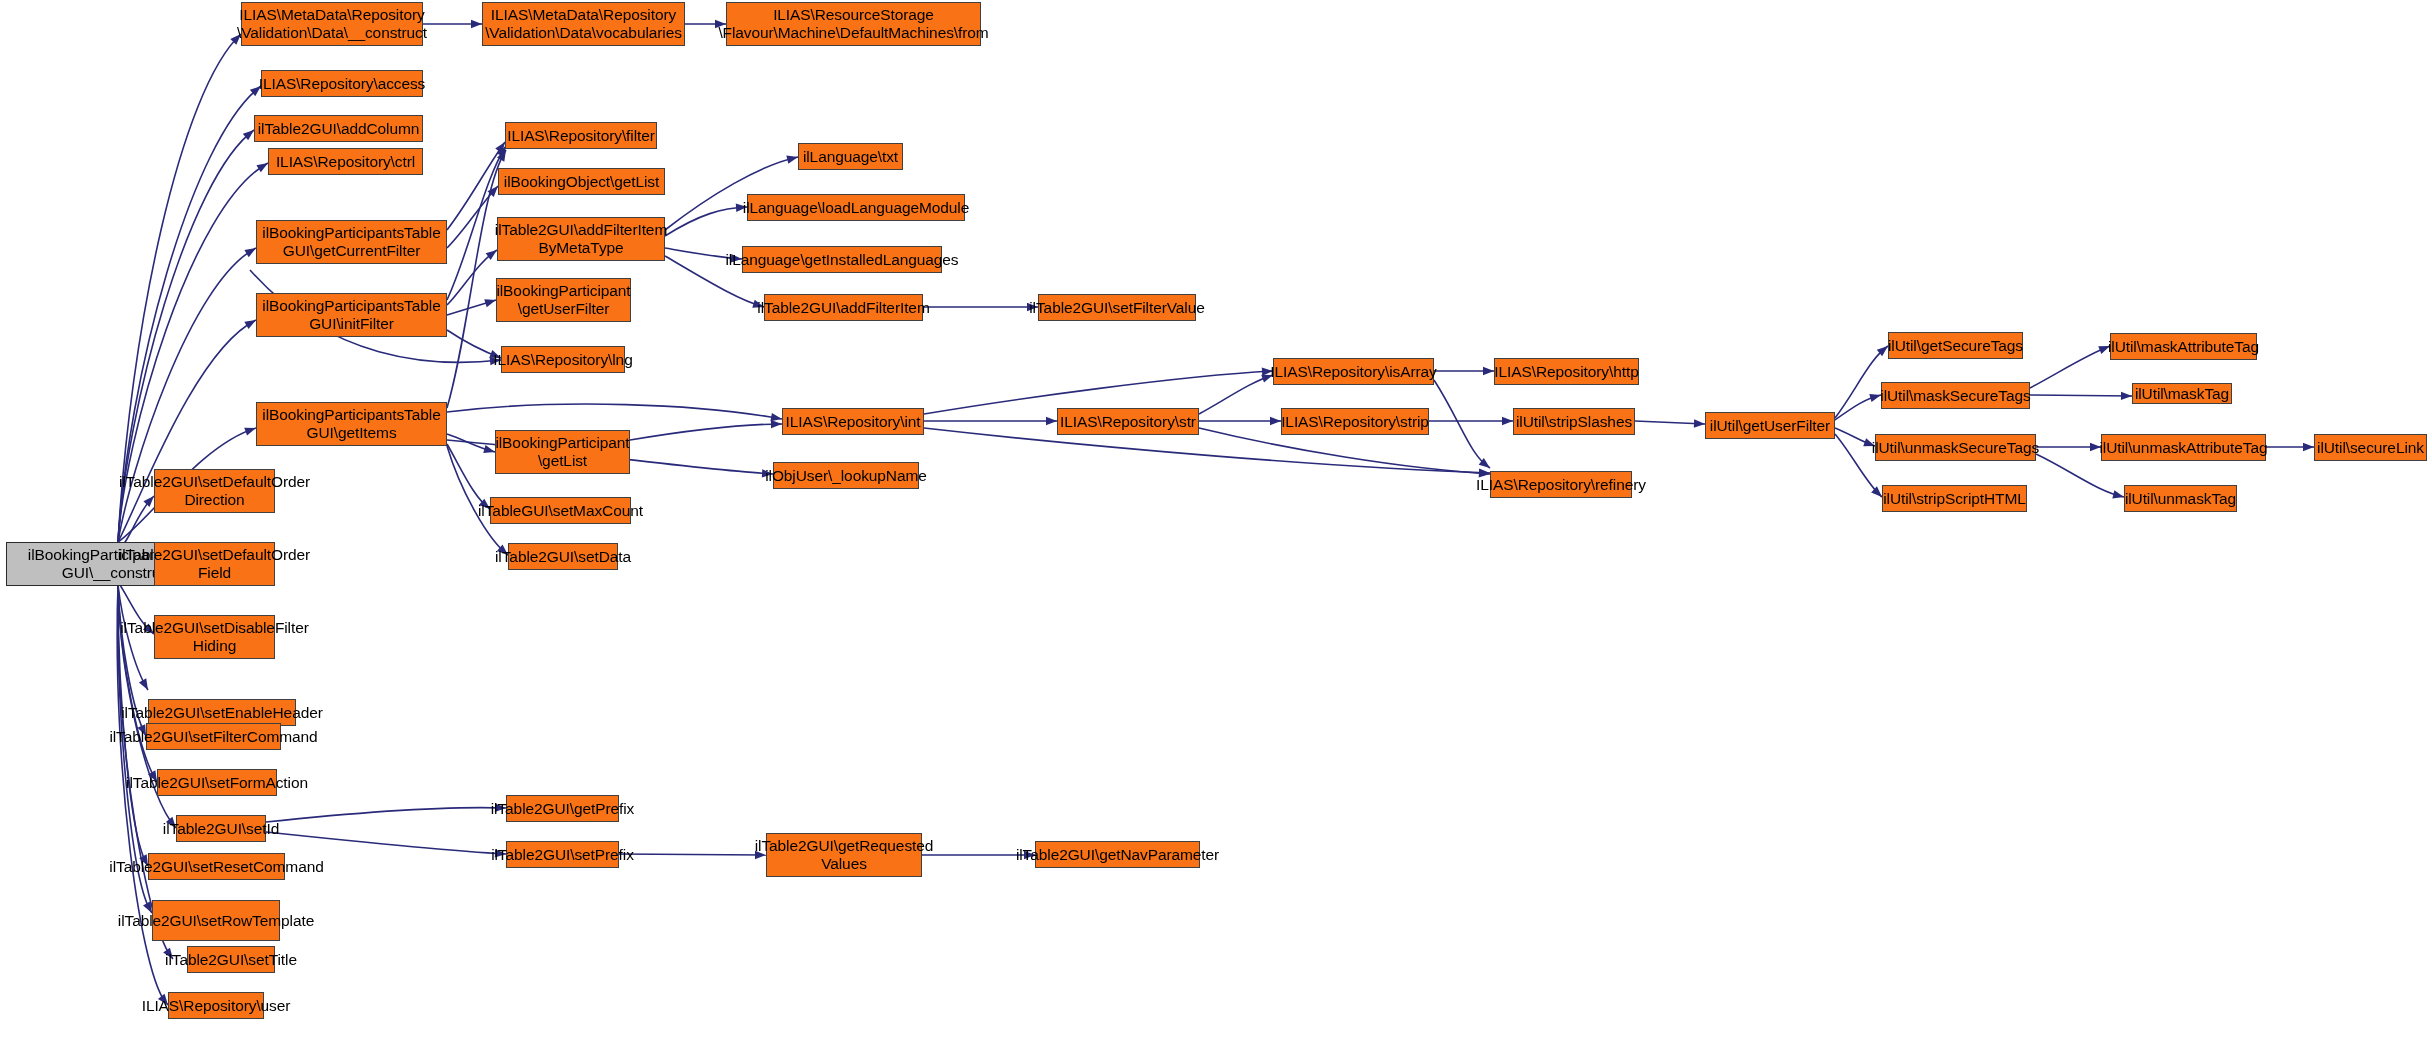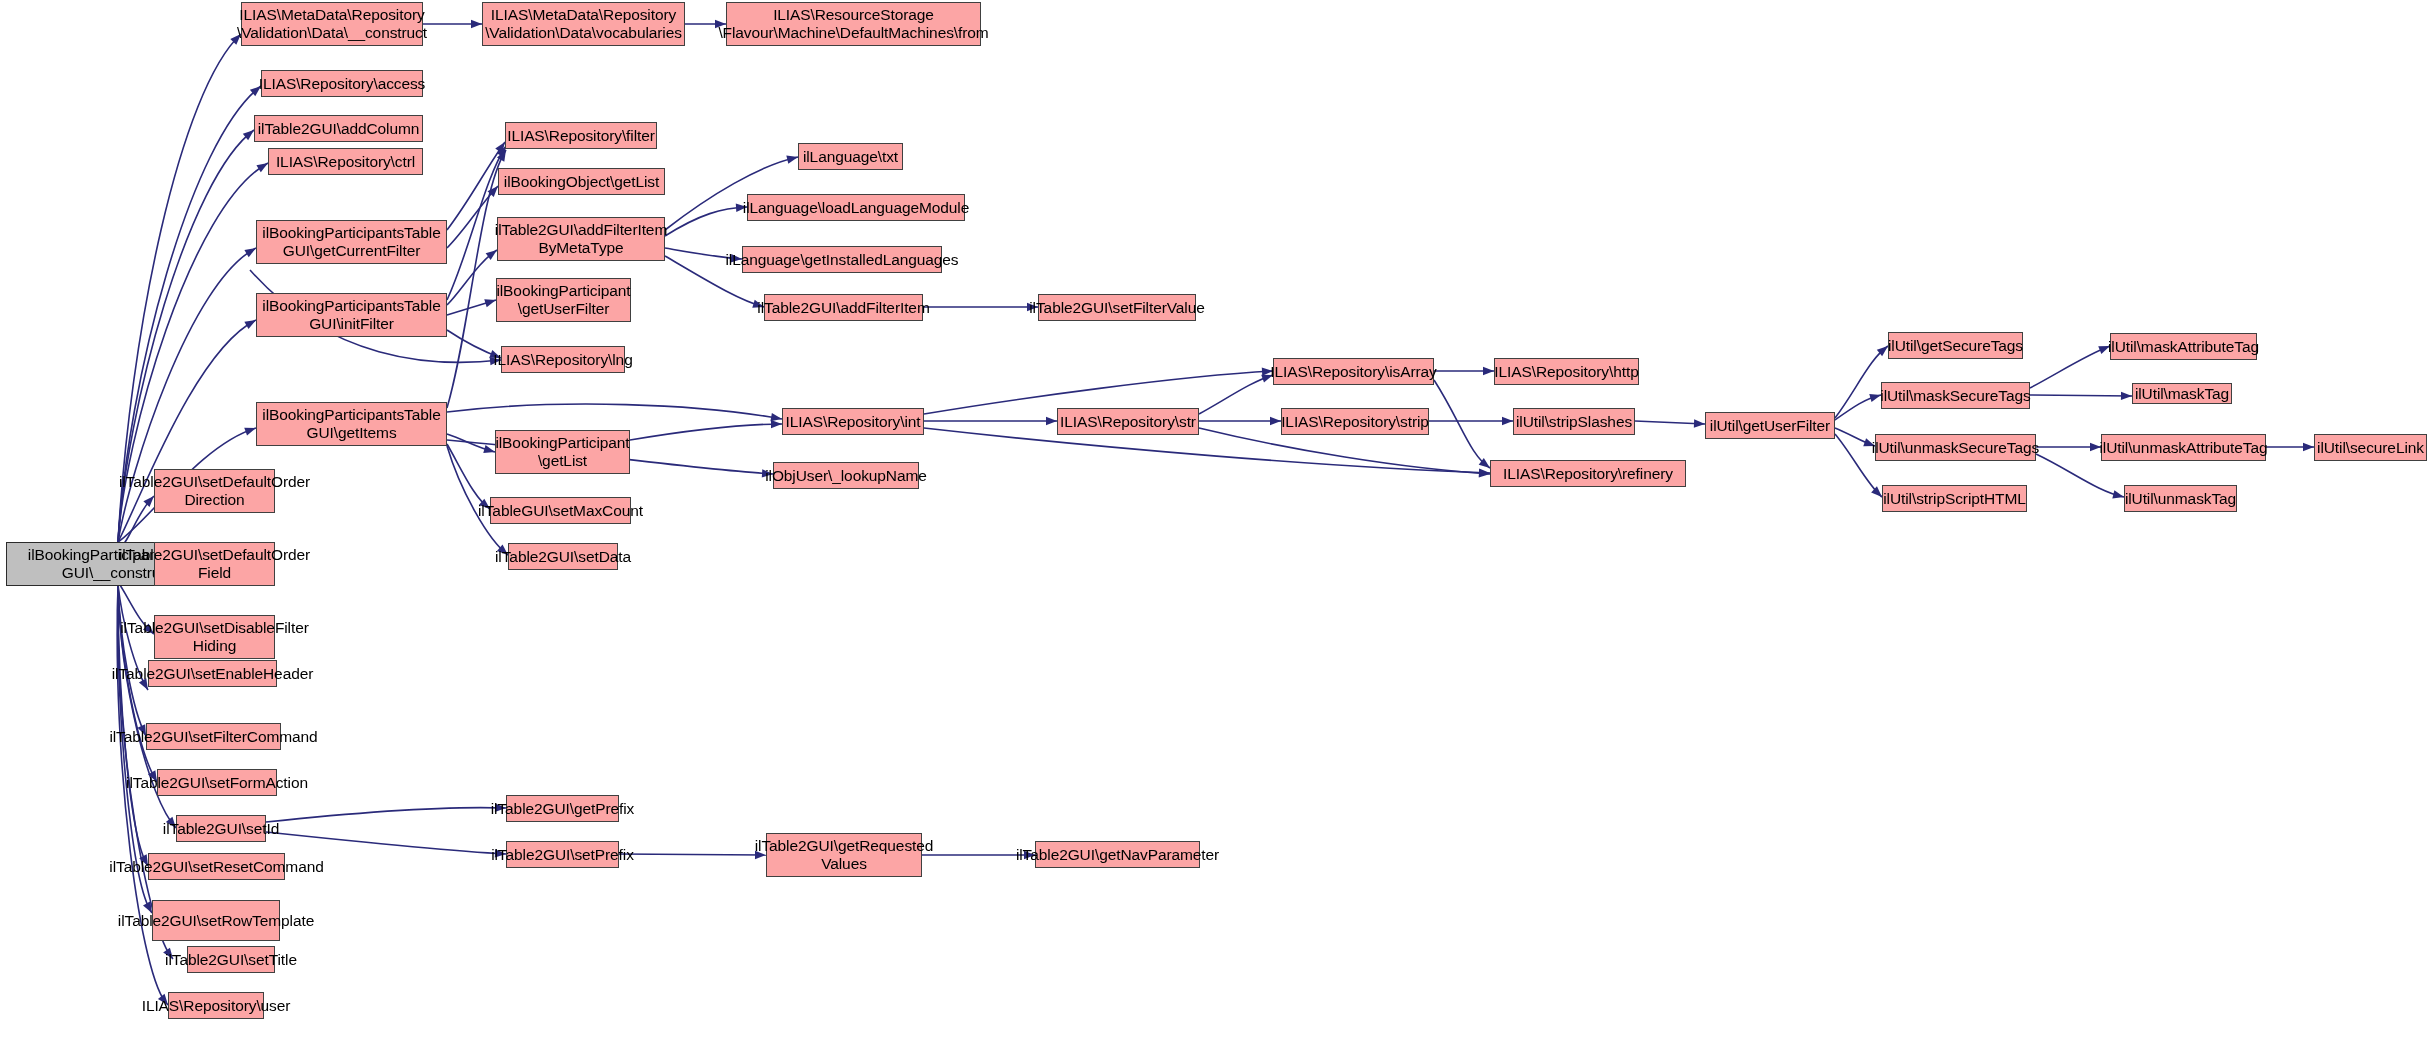--- a/index.html
+++ b/index.html
@@ -9,21 +9,21 @@
     width:2432px;height:1055px;
     background:#ffffff;
     font-family:"Liberation Sans","DejaVu Sans",sans-serif;
     overflow:hidden;
   }
   #edges{position:absolute;left:0;top:0;width:2432px;height:1055px;pointer-events:none;}
   .node{
     position:absolute;
     box-sizing:border-box;
     border:1px solid #404040;
-    background:#fca5a5;
+    background:#f97316;
     color:#000000;
     font-size:15.5px;
     line-height:18px;
     display:flex;
     align-items:center;
     justify-content:center;
     text-align:center;
     white-space:pre-line;
     letter-spacing:-0.1px;
     padding:0 4px;
@@ -180,21 +180,21 @@
       <div class="node" style="left: 256px; top: 293px; width: 191px; height: 44px;">ilBookingParticipantsTable
 GUI\initFilter</div>
       <div class="node" style="left: 256px; top: 402px; width: 191px; height: 44px;">ilBookingParticipantsTable
 GUI\getItems</div>
       <div class="node" style="left: 154px; top: 469px; width: 121px; height: 44px;">ilTable2GUI\setDefaultOrder
 Direction</div>
       <div class="node" style="left: 154px; top: 542px; width: 121px; height: 44px;">ilTable2GUI\setDefaultOrder
 Field</div>
       <div class="node" style="left: 154px; top: 615px; width: 121px; height: 44px;">ilTable2GUI\setDisableFilter
 Hiding</div>
-      <div class="node" style="left: 148px; top: 660px; width: 129px; height: 27px; text-align: center;">ilTable2GUI\setEnableHeader</div>
+      <div class="node" style="left: 148px; top: 699px; width: 148px; height: 27px; text-align: center;">ilTable2GUI\setEnableHeader</div>
       <div class="node" style="left: 146px; top: 723px; width: 135px; height: 27px;">ilTable2GUI\setFilterCommand</div>
       <div class="node" style="left: 157px; top: 769px; width: 120px; height: 27px;">ilTable2GUI\setFormAction</div>
       <div class="node" style="left: 176px; top: 815px; width: 90px; height: 27px;">ilTable2GUI\setId</div>
       <div class="node" style="left: 148px; top: 853px; width: 137px; height: 27px;">ilTable2GUI\setResetCommand</div>
       <div class="node" style="left: 152px; top: 900px; width: 128px; height: 41px;">ilTable2GUI\setRowTemplate</div>
       <div class="node" style="left: 187px; top: 946px; width: 88px; height: 27px;">ilTable2GUI\setTitle</div>
       <div class="node" style="left: 168px; top: 992px; width: 96px; height: 27px;">ILIAS\Repository\user</div>
       <div class="node" style="left: 505px; top: 122px; width: 152px; height: 27px;">ILIAS\Repository\filter</div>
       <div class="node" style="left: 498px; top: 168px; width: 167px; height: 27px;">ilBookingObject\getList</div>
       <div class="node" style="left: 497px; top: 217px; width: 168px; height: 44px;">ilTable2GUI\addFilterItem
@@ -213,21 +213,21 @@
       <div class="node" style="left: 742px; top: 246px; width: 200px; height: 27px;">ilLanguage\getInstalledLanguages</div>
       <div class="node" style="left: 764px; top: 294px; width: 159px; height: 27px;">ilTable2GUI\addFilterItem</div>
       <div class="node" style="left: 1038px; top: 294px; width: 158px; height: 27px;">ilTable2GUI\setFilterValue</div>
       <div class="node" style="left: 773px; top: 462px; width: 146px; height: 27px;">ilObjUser\_lookupName</div>
       <div class="node" style="left: 782px; top: 408px; width: 142px; height: 27px;">ILIAS\Repository\int</div>
       <div class="node" style="left: 1057px; top: 408px; width: 142px; height: 27px;">ILIAS\Repository\str</div>
       <div class="node" style="left: 1273px; top: 358px; width: 161px; height: 27px;">ILIAS\Repository\isArray</div>
       <div class="node" style="left: 1494px; top: 358px; width: 145px; height: 27px;">ILIAS\Repository\http</div>
       <div class="node" style="left: 1281px; top: 408px; width: 148px; height: 27px;">ILIAS\Repository\strip</div>
       <div class="node" style="left: 1513px; top: 408px; width: 122px; height: 27px;">ilUtil\stripSlashes</div>
-      <div class="node" style="left: 1490px; top: 460px; width: 196px; height: 27px;">ILIAS\Repository\refinery</div>
+      <div class="node" style="left: 1490px; top: 471px; width: 142px; height: 27px;">ILIAS\Repository\refinery</div>
       <div class="node" style="left: 1705px; top: 412px; width: 130px; height: 27px;">ilUtil\getUserFilter</div>
       <div class="node" style="left: 1888px; top: 332px; width: 135px; height: 27px;">ilUtil\getSecureTags</div>
       <div class="node" style="left: 1881px; top: 382px; width: 149px; height: 27px;">ilUtil\maskSecureTags</div>
       <div class="node" style="left: 1875px; top: 434px; width: 161px; height: 27px;">ilUtil\unmaskSecureTags</div>
       <div class="node" style="left: 1882px; top: 485px; width: 145px; height: 27px;">ilUtil\stripScriptHTML</div>
       <div class="node" style="left: 2110px; top: 333px; width: 147px; height: 27px;">ilUtil\maskAttributeTag</div>
       <div class="node" style="left: 2132px; top: 383px; width: 100px; height: 21px;">ilUtil\maskTag</div>
       <div class="node" style="left: 2101px; top: 434px; width: 165px; height: 27px;">ilUtil\unmaskAttributeTag</div>
       <div class="node" style="left: 2124px; top: 485px; width: 113px; height: 27px;">ilUtil\unmaskTag</div>
       <div class="node" style="left: 2314px; top: 434px; width: 113px; height: 27px;">ilUtil\secureLink</div>

